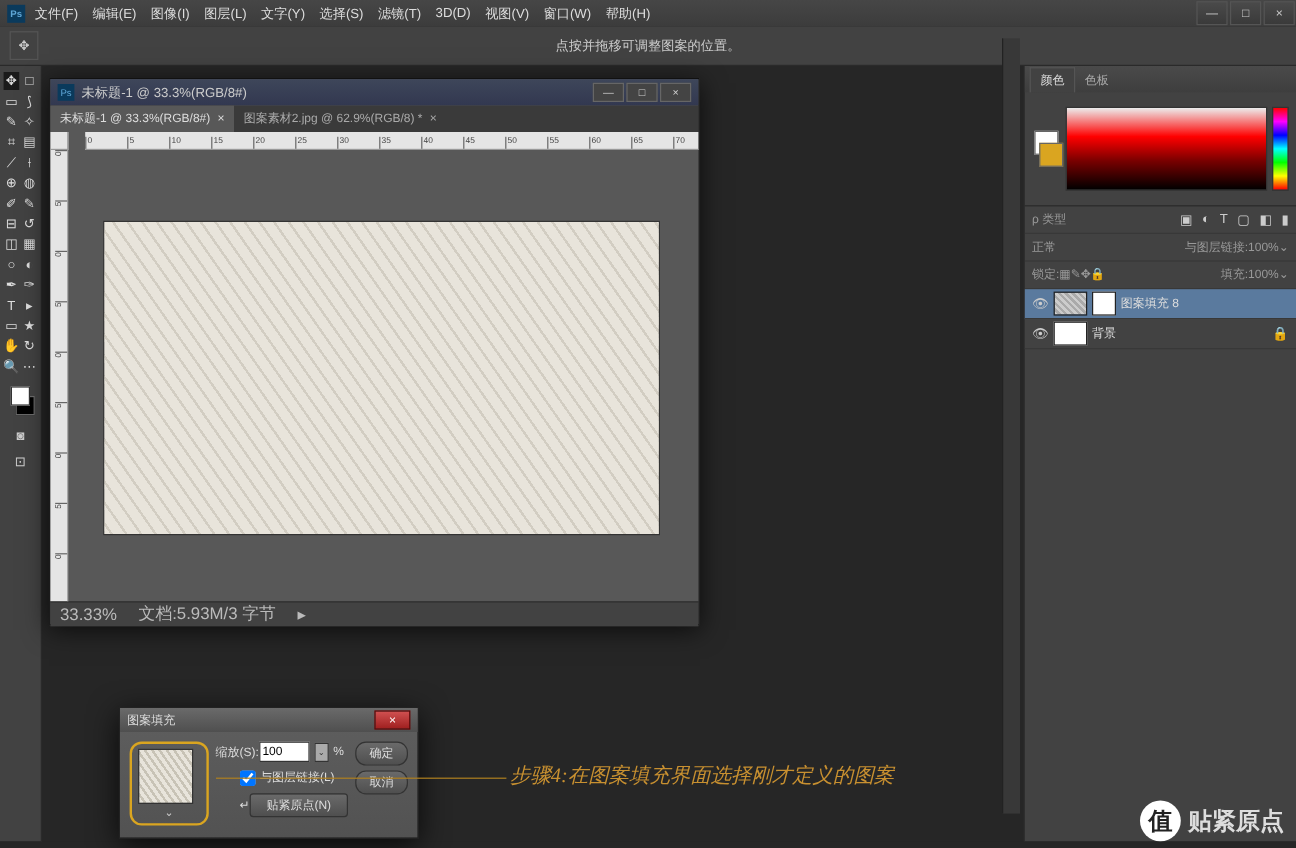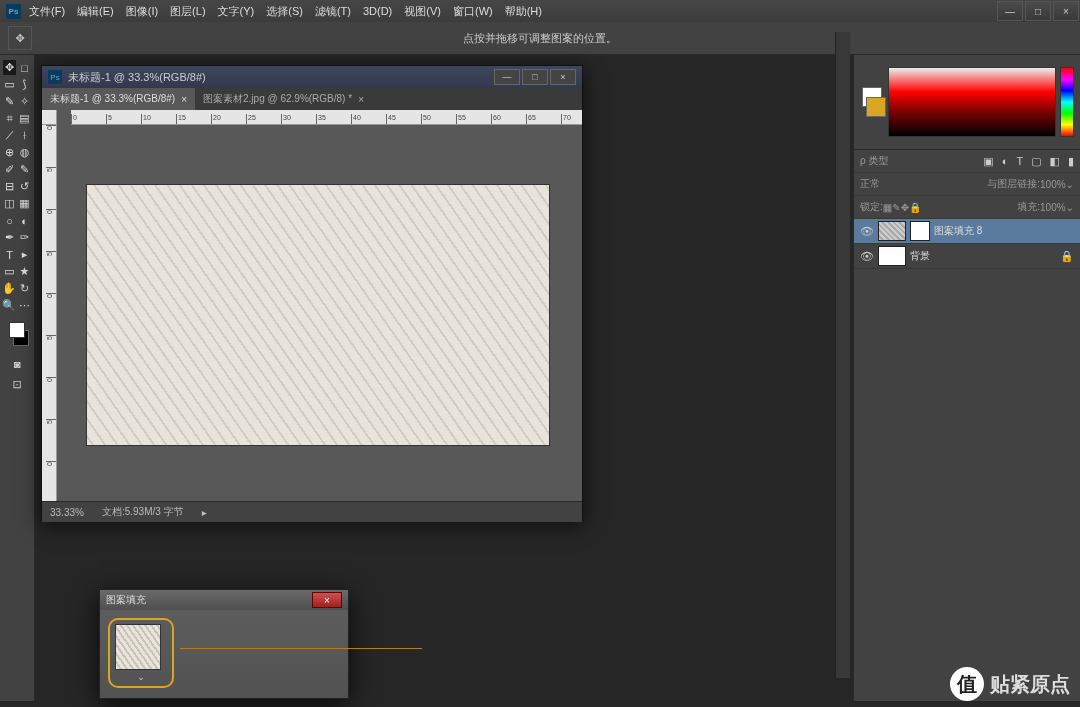--- a/index.html
+++ b/index.html
@@ -51,21 +51,21 @@
 .ruler-v{width:14px;background:#e5e5e5;border-right:1px solid #999;position:relative;font-size:7px;color:#444}
 .rtick{position:absolute;border-left:1px solid #666;height:4px;bottom:0}
 .rtick.lbl{height:10px}
 .rtick span{position:absolute;top:0;left:1px}
 .rtv{position:absolute;border-top:1px solid #666;width:4px;right:0}
 .rtv.lbl{width:10px}
 .rtv span{position:absolute;left:0;top:0;writing-mode:vertical-lr;transform:rotate(180deg);font-size:7px}
 .canvas-row{display:flex;height:376px}
 .canvas{flex:1;background:#585858;position:relative;overflow:hidden}
 .artwork{position:absolute;left:30px;top:60px;width:462px;height:260px;background:repeating-linear-gradient(55deg,#e8e4db,#e8e4db 4px,#d2cdc2 4px,#d2cdc2 6px,#e8e4db 6px,#e8e4db 10px),repeating-linear-gradient(-55deg,rgba(200,195,180,.5),rgba(200,195,180,.5) 4px,transparent 4px,transparent 10px);box-shadow:0 0 0 1px #333}
-.statusbar{height:20px;background:#424242;border-top:1px solid #2a2a2a;display:flex;align-items:center;padding:0 8px;font-size:10px;color:#bbb}
+.statusbar{height:20px;background:#424242;border-top:1px solid #2a2a2a;display:flex;align-items:center;padding:0 8px;font-size:14px;color:#bbb}
 .statusbar span{margin-right:18px}
 
 .dialog{position:absolute;left:64px;top:534px;width:248px;height:108px;background:linear-gradient(#5f5f5f,#525252);border:1px solid #222;box-shadow:0 6px 24px rgba(0,0,0,.8)}
 .dlg-title{height:20px;background:linear-gradient(#6a6a6a,#4f4f4f);display:flex;align-items:center;padding:0 6px;font-size:10px;color:#ddd}
 .dlg-x{margin-left:auto;width:28px;height:14px;background:linear-gradient(#d05050,#a02020);display:flex;align-items:center;justify-content:center;color:#fff;font-size:10px;border:1px solid #600}
 .dlg-body{display:flex;padding:8px}
 .pat-thumb{width:44px;height:44px;background:repeating-linear-gradient(55deg,#e8e4db,#e8e4db 3px,#c8c3b6 3px,#c8c3b6 5px);border:1px solid #333;margin-right:6px}
 .pat-highlight{border:2px solid #daa520;border-radius:10px;padding:4px;display:flex;flex-direction:column;align-items:center;justify-content:center;width:54px;height:58px}
 .dlg-inputs{flex:1;font-size:10px;color:#ddd}
 .dlg-row{display:flex;align-items:center;margin-bottom:6px}
@@ -299,29 +299,54 @@
         <div class="dlg-title">
           <span>图案填充</span>
           <div class="dlg-x">×</div>
         </div>
         <div class="dlg-body">
           <div class="pat-highlight">
             <div class="pat-thumb"></div>
             <span style="color:#ccc;font-size:9px;margin-top:2px">⌄</span>
           </div>
           <div style="width:6px"></div>
+          <div class="dlg-inputs">
+            <div class="dlg-row">
+              <span>缩放(S):</span>
+              <input type="text" value="100" style="">
+              <div class="dlg-dd">⌄</div>
+              <span>%</span>
+            </div>
+            <div class="dlg-row">
+              <input type="checkbox" checked="" style="">
+              <span>与图层链接(L)</span>
+            </div>
+            <div class="dlg-row">
+              <span style="margin-left:20px">↵</span>
+              <div class="snap-btn">贴紧原点(N)</div>
+            </div>
+          </div>
+          <div class="dlg-btns">
+            <div class="dlg-btn">确定</div>
+            <div class="dlg-btn">取消</div>
+          </div>
         </div>
       </div>
 
       <div class="ann-line"></div>
+      <div class="ann-text">步骤4:在图案填充界面选择刚才定义的图案</div>
     </div>
 
     <div class="collapse-icons"></div>
 
     <div class="panels">
+      <div class="panel-tabs">
+        <div class="ptab act">颜色</div>
+        <div class="ptab">色板</div>
+      </div>
       <div class="color-panel">
         <div class="sw-pair">
           <div class="big-sw" style="background:#fff"></div>
           <div class="big-sw" style="background:#daa520;margin-top:-10px;margin-left:8px"></div>
         </div>
         <div class="ramp"></div>
         <div class="hue"></div>
       </div>
 
       <div class="layer-panel">

